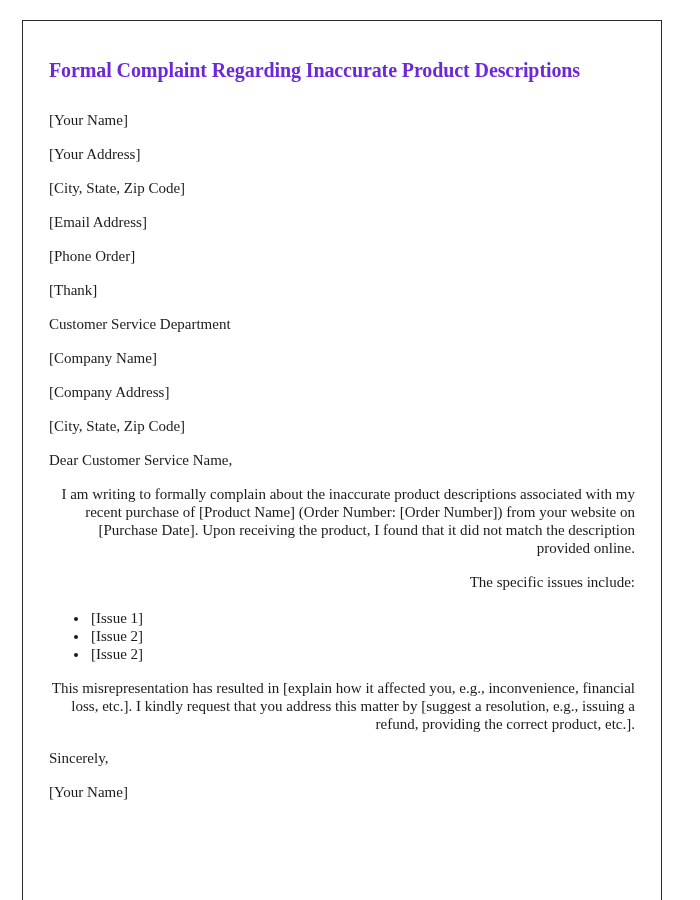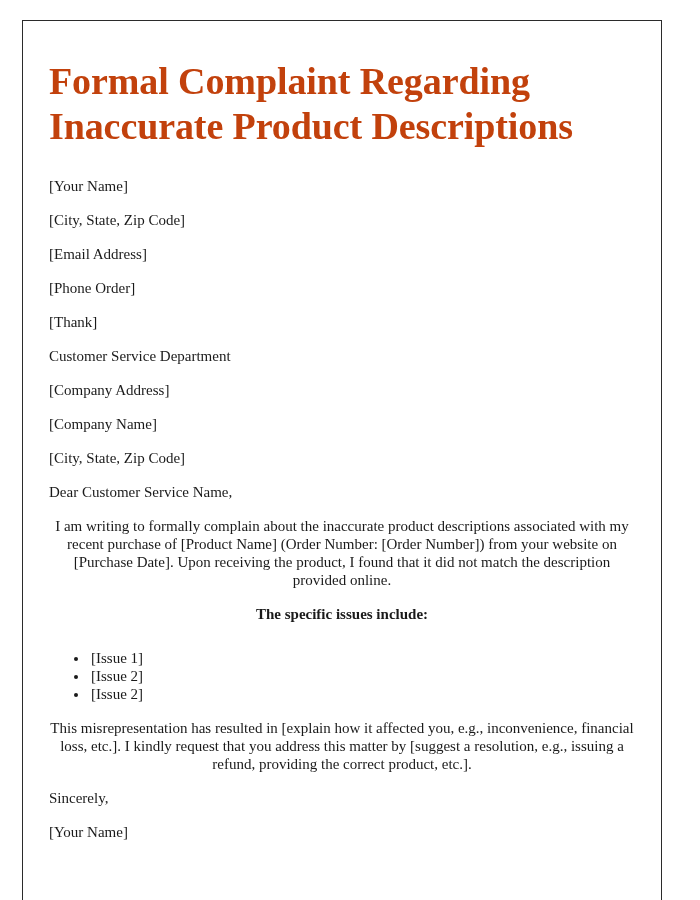--- a/index.html
+++ b/index.html
@@ -21,41 +21,40 @@
     width: 640px;
     min-height: 920px;
     background: #ffffff;
     border: 1px solid #2b2b2b;
     border-bottom: none;
     box-sizing: border-box;
     padding: 26px 26px 0 26px;
   }
   .doc-title {
     font-family: "Liberation Serif", "DejaVu Serif", serif;
-    font-size: 38px;
+    font-size: 20px;
     font-weight: bold;
     line-height: 1.18;
     margin: 12px 0 28px 0;
-    color: #c2410c;
+    color: #6d28d9;
     letter-spacing: -0.1px;
   }
   .field-line {
     font-size: 15px;
     line-height: 18px;
     margin: 0 0 16px 0;
   }
   .para {
     font-size: 15px;
     line-height: 18px;
     margin: 0 0 16px 0;
-    text-align: center;
+    text-align: right;
   }
   .para-tight {
-    margin-bottom: 26px;
-    font-weight: bold;
+    margin-bottom: 18px;
   }
   ul.issues {
     margin: 12px 0 16px 0;
     padding-left: 40px;
     list-style: disc;
   }
   ul.issues li {
     font-size: 15px;
     line-height: 18px;
     margin: 0;
@@ -69,30 +68,31 @@
 </style>
 </head>
 <body>
 
 <div class="page">
 
   <h1 class="doc-title">Formal Complaint Regarding Inaccurate Product Descriptions</h1>
 
   <div>
     <p class="field-line">[Your Name]</p>
+    <p class="field-line">[Your Address]</p>
     <p class="field-line">[City, State, Zip Code]</p>
     <p class="field-line">[Email Address]</p>
     <p class="field-line">[Phone Order]</p>
     <p class="field-line">[Thank]</p>
   </div>
 
   <div>
     <p class="field-line">Customer Service Department</p>
+    <p class="field-line">[Company Name]</p>
     <p class="field-line">[Company Address]</p>
-    <p class="field-line">[Company Name]</p>
     <p class="field-line">[City, State, Zip Code]</p>
   </div>
 
   <p class="field-line">Dear Customer Service Name,</p>
 
   <p class="para">I am writing to formally complain about the inaccurate product descriptions associated with my recent purchase of [Product Name] (Order Number: [Order Number]) from your website on [Purchase Date]. Upon receiving the product, I found that it did not match the description provided online.</p>
 
   <p class="para para-tight">The specific issues include:</p>
 
   <ul class="issues">

